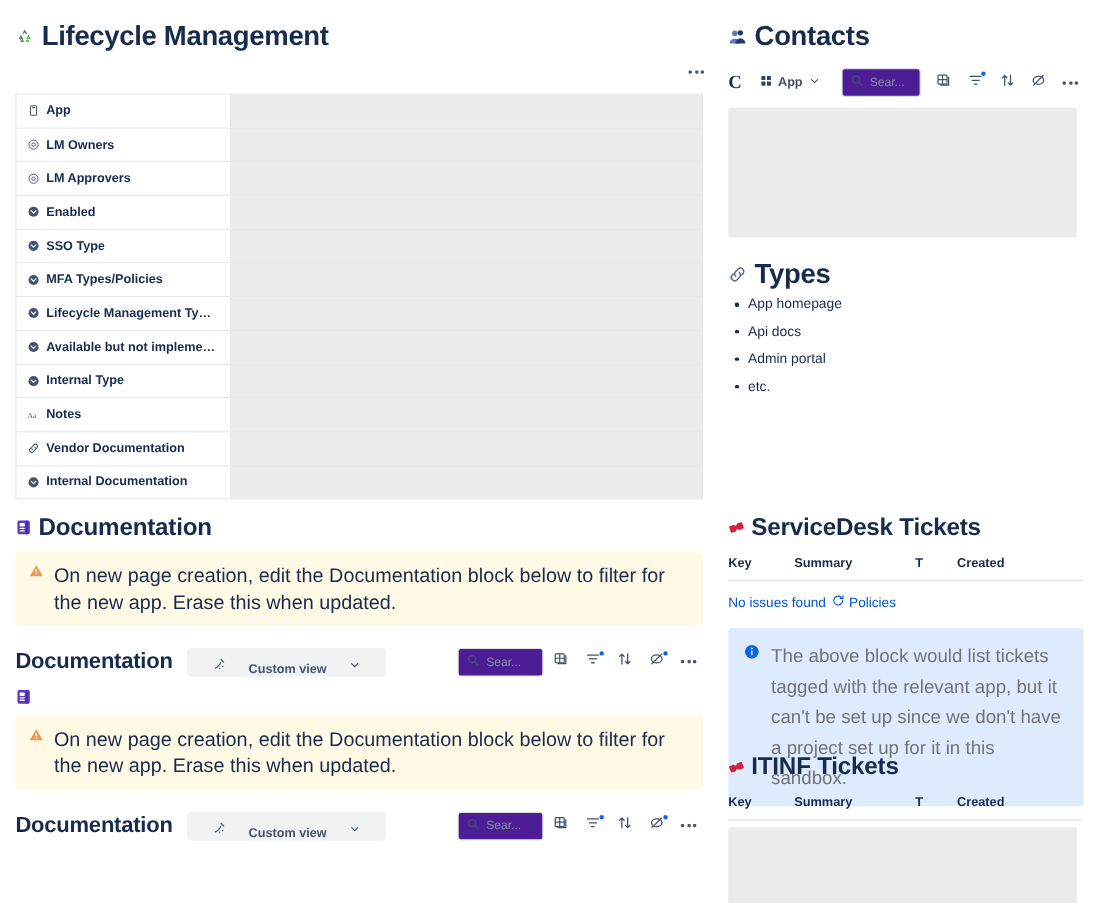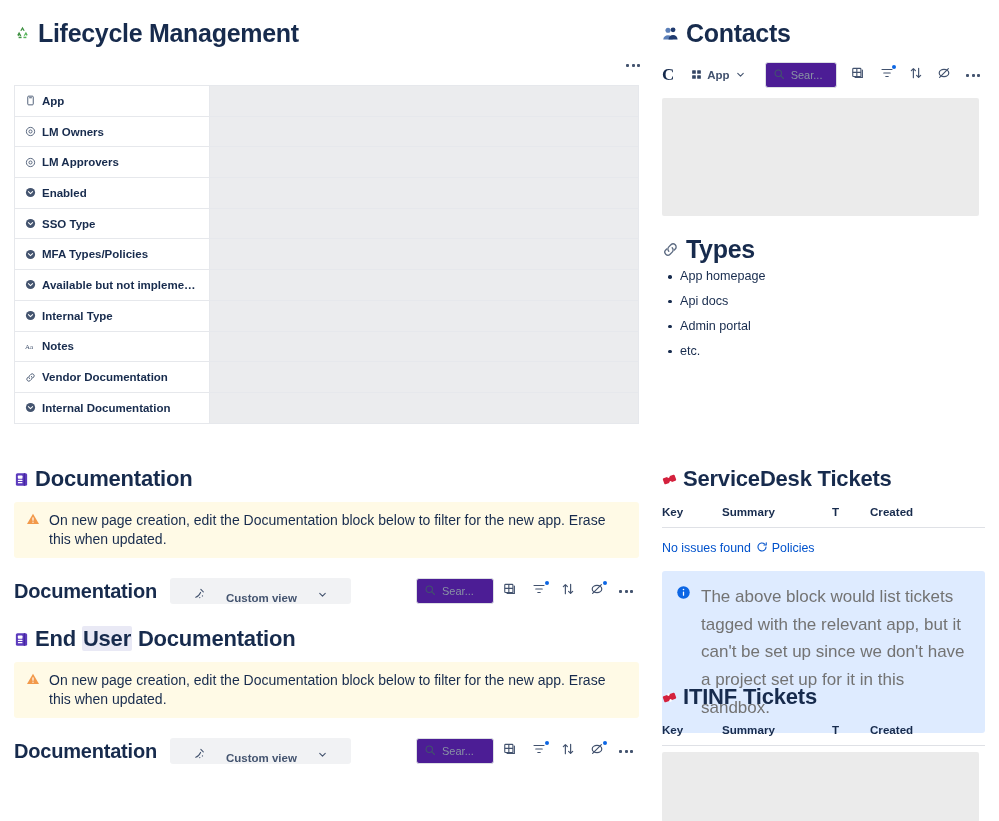--- a/index.html
+++ b/index.html
@@ -54,21 +54,21 @@
   .pn-label { font-size: 11.5px; font-weight: 700; color: #172b4d; white-space: nowrap;
               overflow: hidden; text-overflow: ellipsis; }
   .pi { flex: 0 0 auto; width: 11px; height: 11px; display: block; }
 
   
   .banner {
     display: flex; align-items: flex-start; gap: 9px;
     background: #fffae6; border-radius: 3px;
     padding: 9px 12px; margin-top: 10px;
   }
-  .banner-txt { font-size: 14px; color: #172b4d; line-height: 1.35; }
+  .banner-txt { font-size: 18px; color: #172b4d; line-height: 1.35; }
   .banner-ico { flex: 0 0 auto; margin-top: 1px; }
 
   
   .infopanel {
     display: flex; align-items: flex-start; gap: 10px;
     background: #deebff; border-radius: 3px;
     padding: 12px 14px; margin-top: 14px;
   }
   .infopanel-txt { font-size: 17px; color: #737373; line-height: 1.62; }
   .info-ico { flex: 0 0 auto; margin-top: 2px; }
@@ -251,20 +251,34 @@
           </tr>
           <tr>
             <td class="prop-name">
               <span class="pn-inner">
                 <span>
                   <svg class="pi" viewBox="0 0 24 24">
                     <circle cx="12" cy="12" r="10" fill="#44546f"></circle>
                     <path d="M7.4 10 12 14.6 16.6 10" fill="none" stroke="#fff" stroke-width="2.2" stroke-linecap="round" stroke-linejoin="round"></path>
                   </svg>
                 </span>
+                <span class="pn-label">Lifecycle Management Ty…</span>
+              </span>
+            </td>
+            <td class="prop-val"></td>
+          </tr>
+          <tr>
+            <td class="prop-name">
+              <span class="pn-inner">
+                <span>
+                  <svg class="pi" viewBox="0 0 24 24">
+                    <circle cx="12" cy="12" r="10" fill="#44546f"></circle>
+                    <path d="M7.4 10 12 14.6 16.6 10" fill="none" stroke="#fff" stroke-width="2.2" stroke-linecap="round" stroke-linejoin="round"></path>
+                  </svg>
+                </span>
                 <span class="pn-label">Available but not impleme…</span>
               </span>
             </td>
             <td class="prop-val"></td>
           </tr>
           <tr>
             <td class="prop-name">
               <span class="pn-inner">
                 <span>
                   <svg class="pi" viewBox="0 0 24 24">
@@ -429,21 +443,20 @@
       <div class="h1-sm">
         <span class="h-emoji">
           <svg width="15" height="15" viewBox="0 0 24 24">
             <rect x="3" y="2" width="18" height="20" rx="2.5" fill="#5c3bbd"></rect>
             <rect x="6.2" y="5.6" width="7.4" height="5" rx="1" fill="#ffffff"></rect>
             <rect x="6.2" y="12.4" width="7.4" height="1.9" rx="0.9" fill="#ffffff"></rect>
             <rect x="6.2" y="16" width="7.4" height="1.9" rx="0.9" fill="#ffffff"></rect>
             <rect x="15.6" y="2" width="2.1" height="20" fill="#4527a0"></rect>
           </svg>
         </span>
-        <span><span>End </span><span class="hl">User</span><span> Documentation</span></span>
       </div>
 
       <div class="banner">
         <span class="banner-ico">
           <svg width="14" height="14" viewBox="0 0 24 24">
             <path d="M12 3.2 22.3 20.4H1.7L12 3.2z" fill="#f2994a"></path>
             <rect x="11" y="9" width="2" height="6" rx="1" fill="#fff"></rect>
             <circle cx="12" cy="17.4" r="1.15" fill="#fff"></circle>
           </svg>
         </span>

